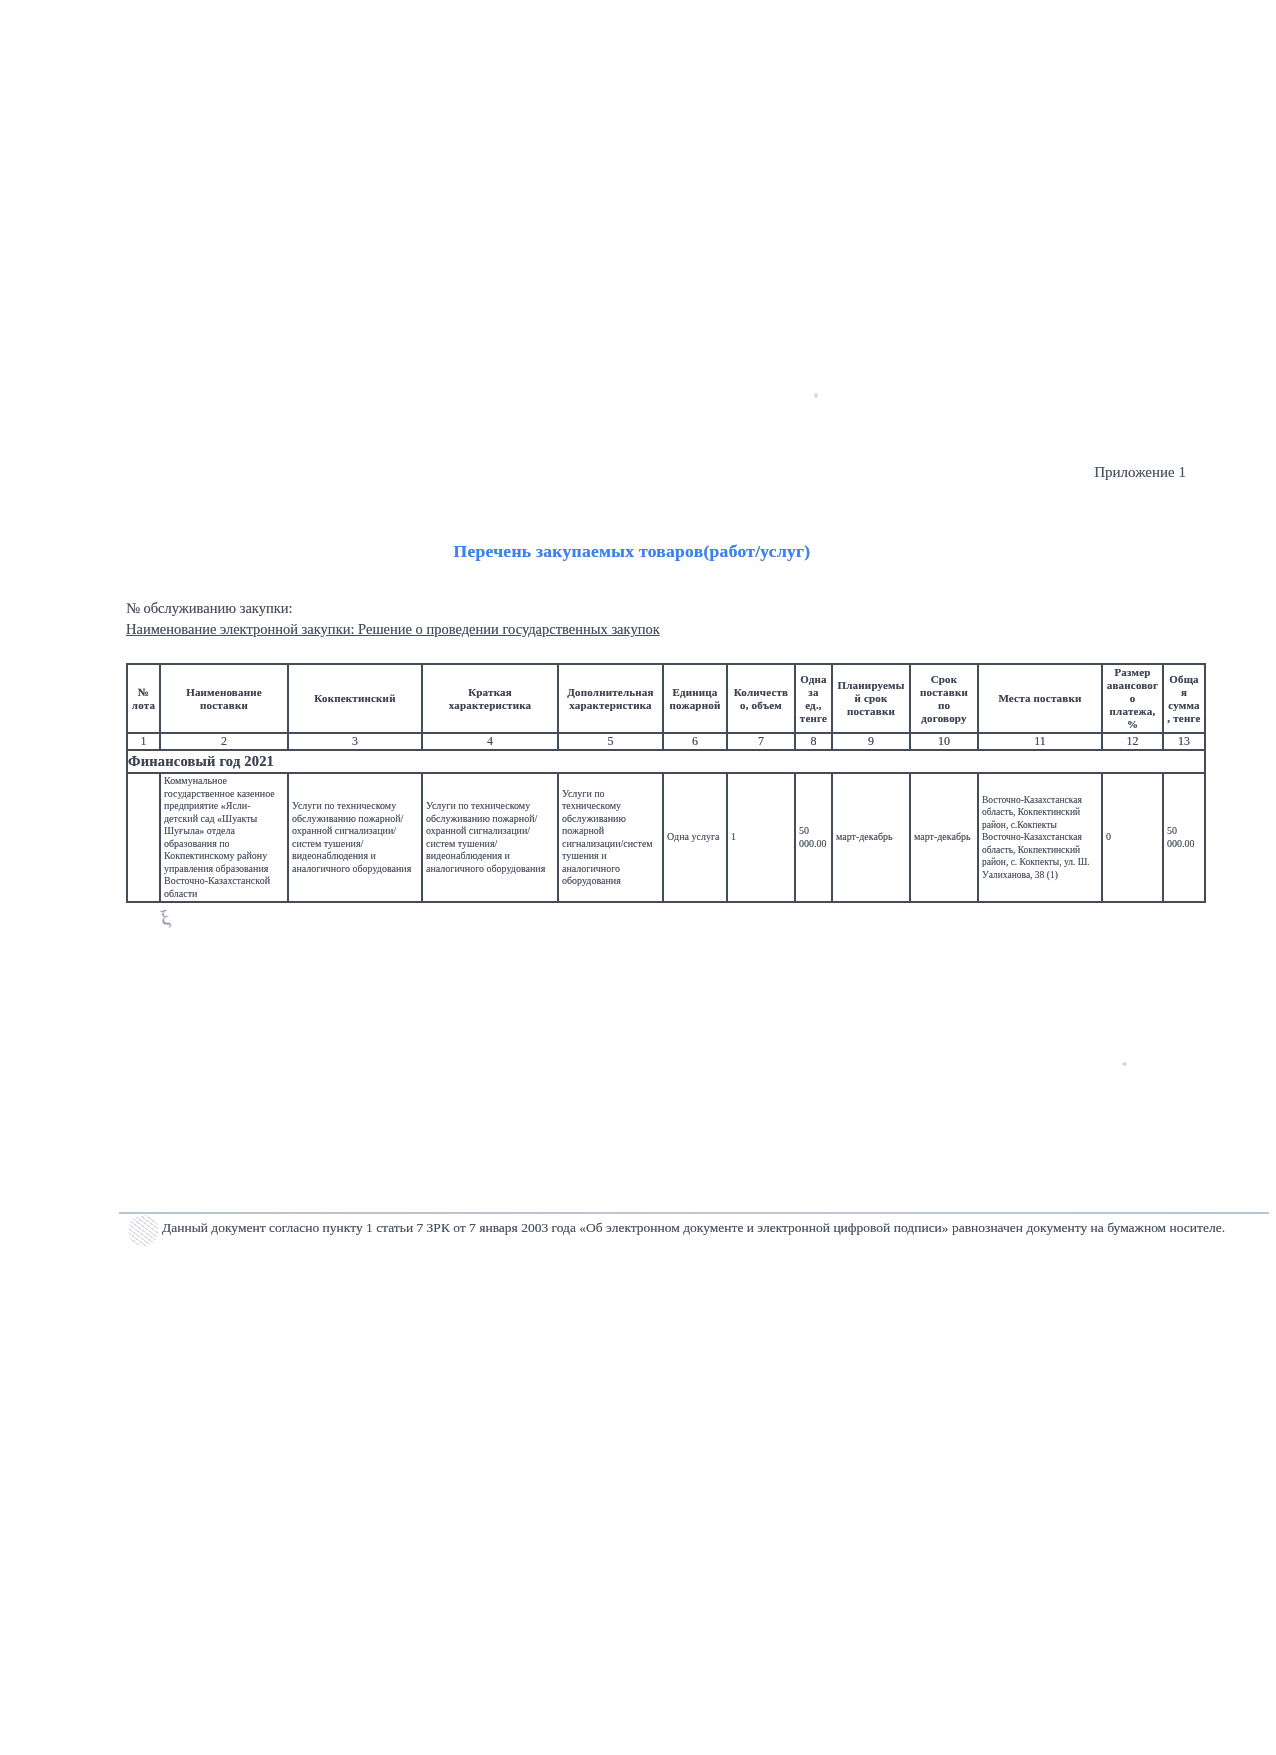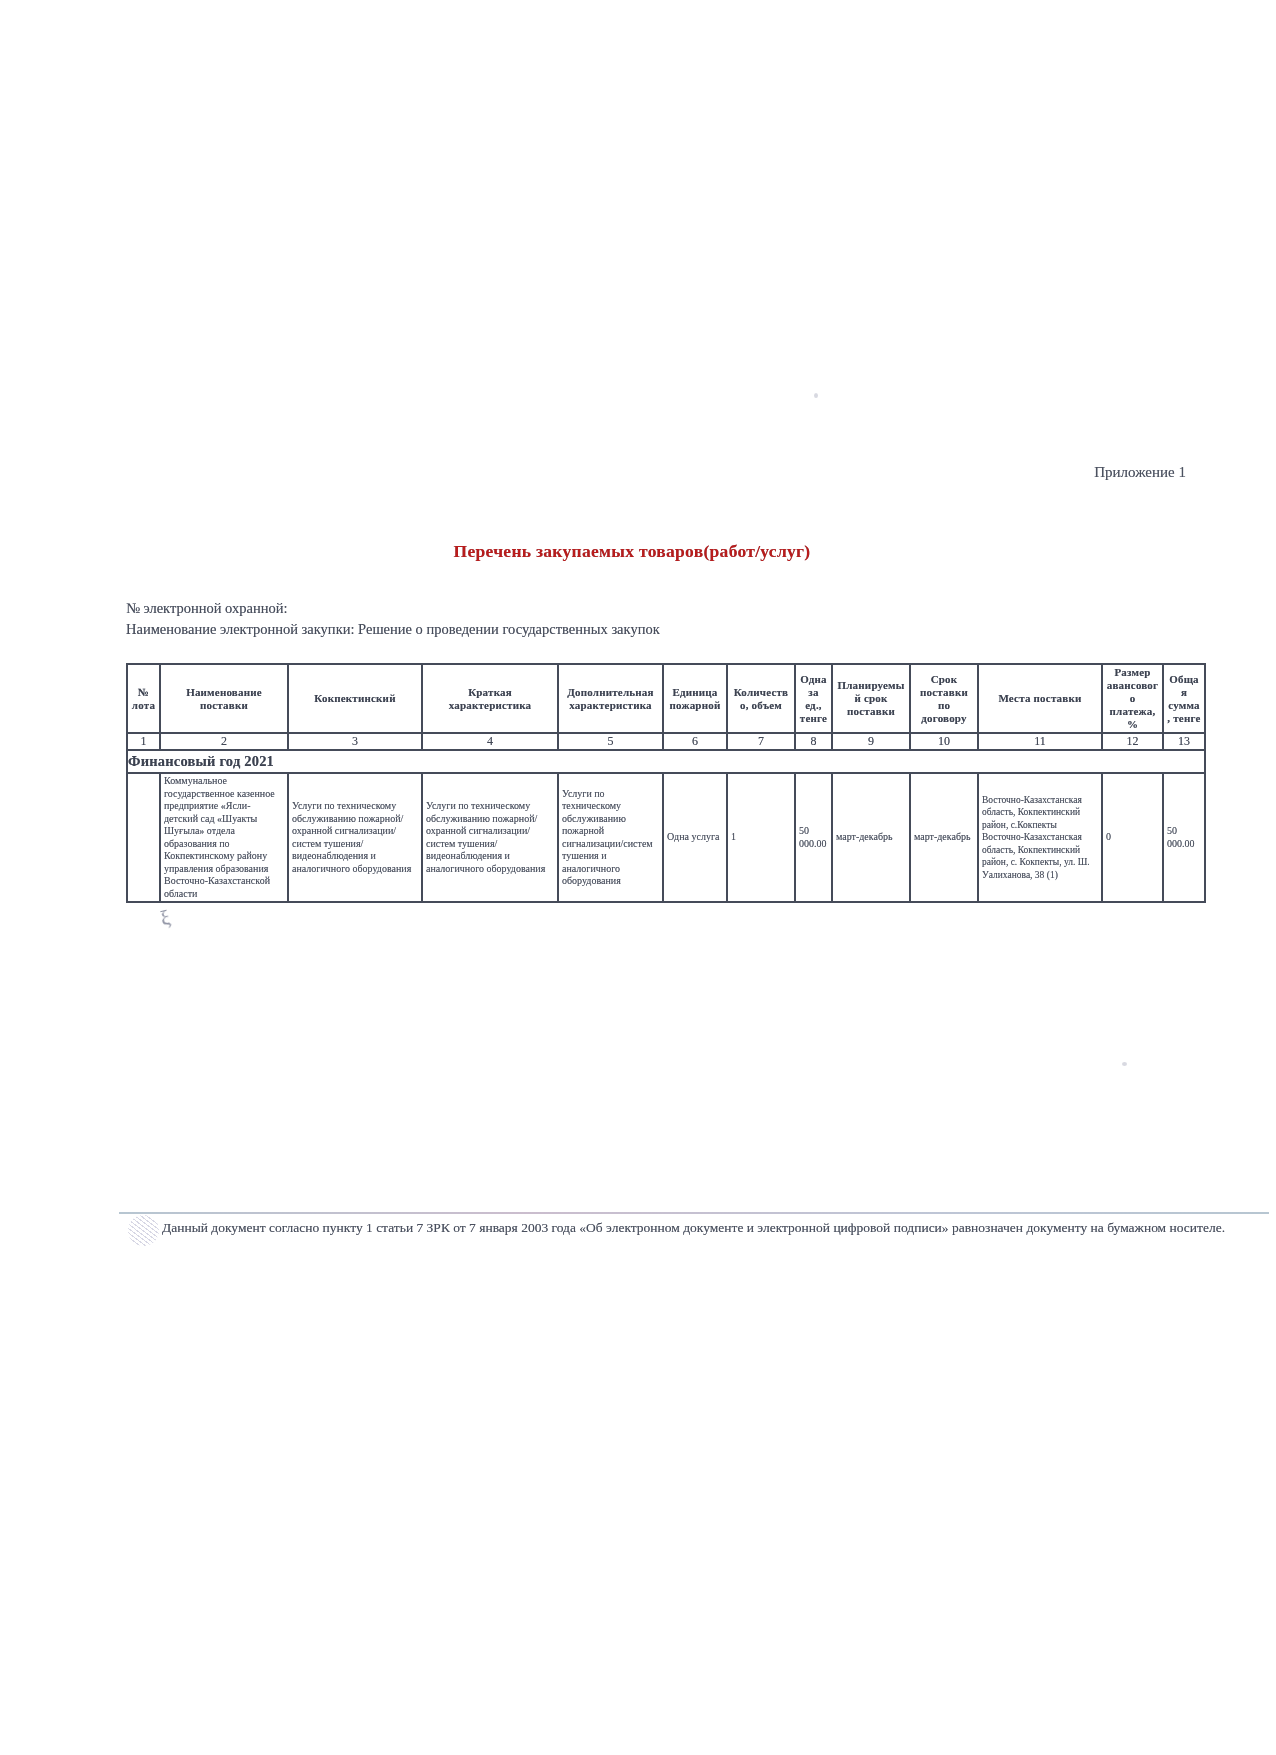--- a/index.html
+++ b/index.html
@@ -8,24 +8,24 @@
     font-family:"Liberation Serif","DejaVu Serif",serif;
     color:#454b58;
     -webkit-font-smoothing:antialiased;
   }
   .page{position:relative;width:1276px;height:1755px;overflow:hidden;margin-left:44px;}
   .soft{text-shadow:0 0 .45px rgba(70,76,95,.55);}
 
   .annex{position:absolute;top:464px;left:0;width:1142px;text-align:right;
     font-size:15px;color:#4c5260;}
   .title{position:absolute;top:541px;left:0;width:1120px;text-align:center;
-    font-size:17.5px;font-weight:700;color:#b91c1c;letter-spacing:.3px;padding-left:28px;}
+    font-size:17.5px;font-weight:700;color:#3b82f6;letter-spacing:.3px;padding-left:28px;}
   .meta{position:absolute;left:82px;font-size:14.5px;color:#474d5b;}
   .meta.m1{top:600px;}
-  .meta.m2{top:621px;}
+  .meta.m2{top:621px;text-decoration:underline;}
 
   table.goods{
     position:absolute;top:663px;left:82px;width:1078px;
     border-collapse:collapse;table-layout:fixed;
     font-size:10px;color:#4a505e;
   }
   table.goods th,table.goods td{
     border:2px solid #454b59;
     padding:1px 3px;
     vertical-align:middle;
@@ -67,21 +67,21 @@
 </style>
 </head>
 <body>
 
 <div class="page soft">
 
   <div class="annex">Приложение 1</div>
 
   <div class="title">Перечень закупаемых товаров(работ/услуг)</div>
 
-  <div class="meta m1">№ электронной охранной:</div>
+  <div class="meta m1">№ обслуживанию закупки:</div>
   <div class="meta m2">Наименование электронной закупки: Решение о проведении государственных закупок</div>
 
   <table class="goods">
     <colgroup>
       <col style="width:33px">
         <col style="width:128px">
         <col style="width:134px">
       <col style="width:136px">
         <col style="width:105px">
         <col style="width:64px">

